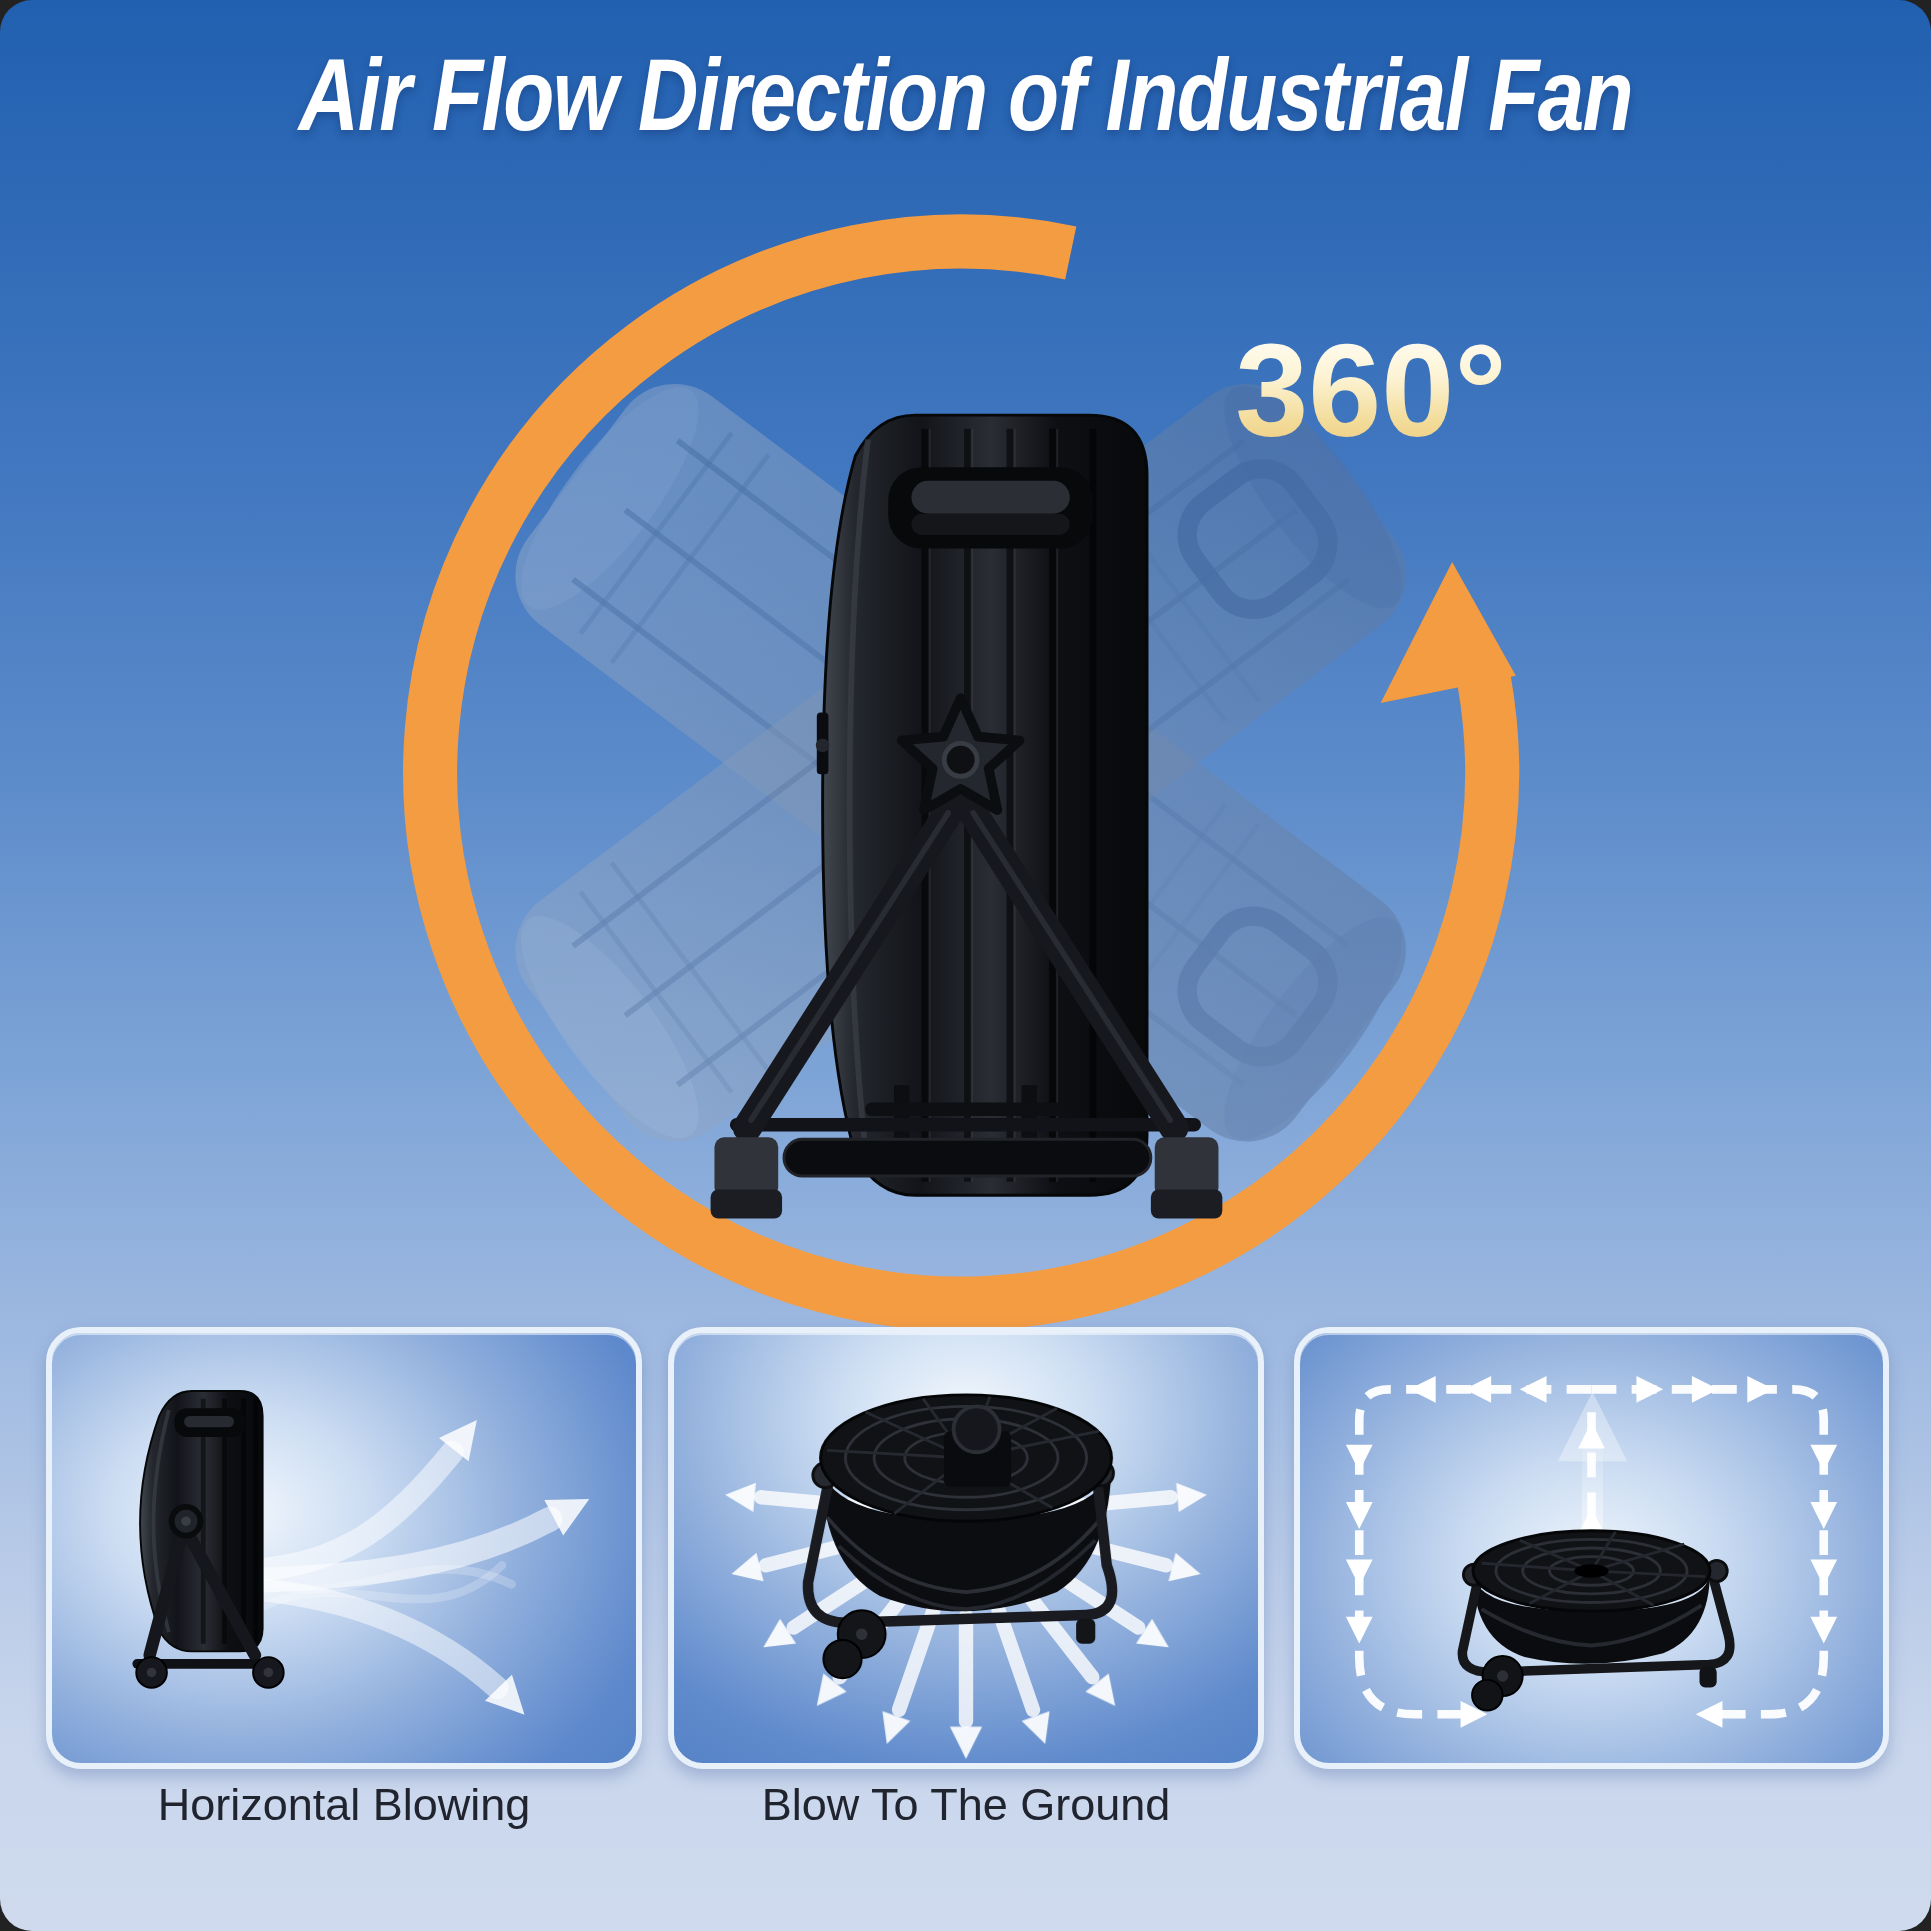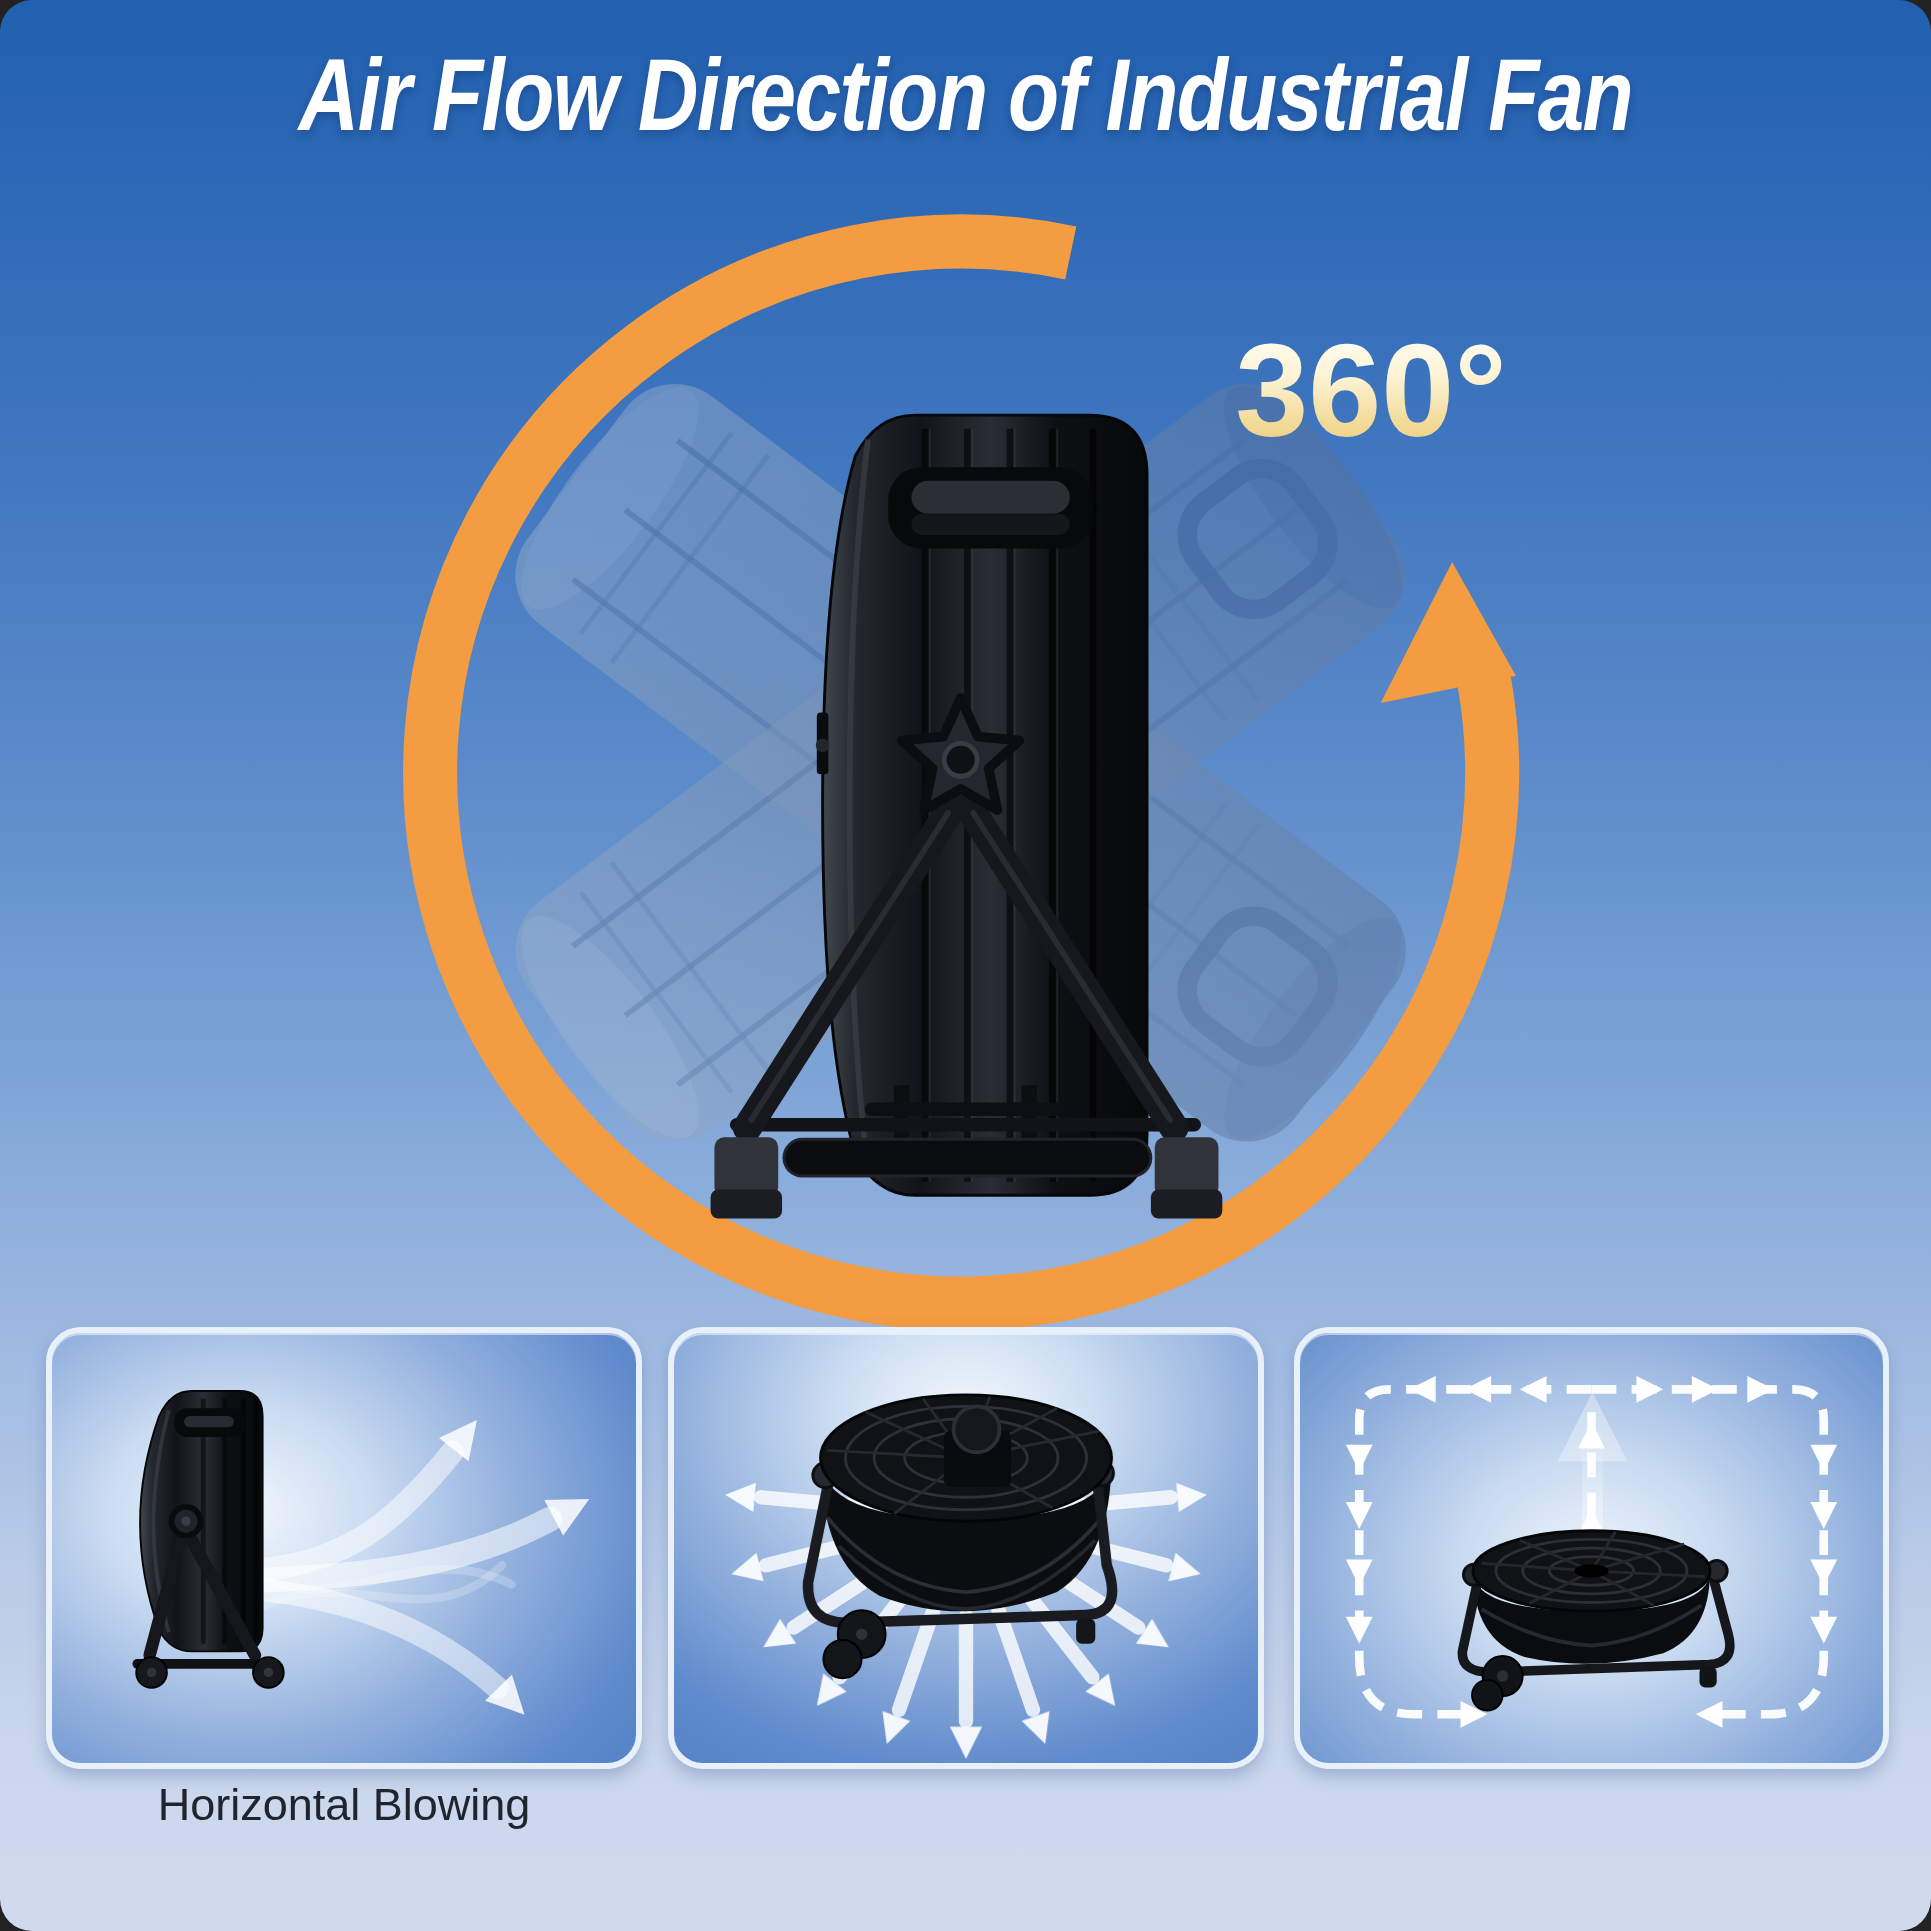--- a/index.html
+++ b/index.html
@@ -254,15 +254,16 @@
         <ellipse cx="305" cy="246" rx="18" ry="7" fill="#000000"></ellipse>
         <circle cx="212" cy="356" r="21" fill="#111317" stroke="#000000" stroke-width="2"></circle>
         <circle cx="196" cy="376" r="16" fill="#111317" stroke="#000000" stroke-width="2"></circle>
         <circle cx="212" cy="356" r="6" fill="#2C2F36"></circle>
         <rect x="418" y="346" width="18" height="22" rx="6" fill="#111317"></rect>
       </g>
     </svg>
   </div>
 
   <div class="caption" id="caption-horizontal">Horizontal Blowing</div>
+  <div class="caption" id="caption-ground">Blow To The Ground</div>
 
 </div>
 
 
 </body></html>

